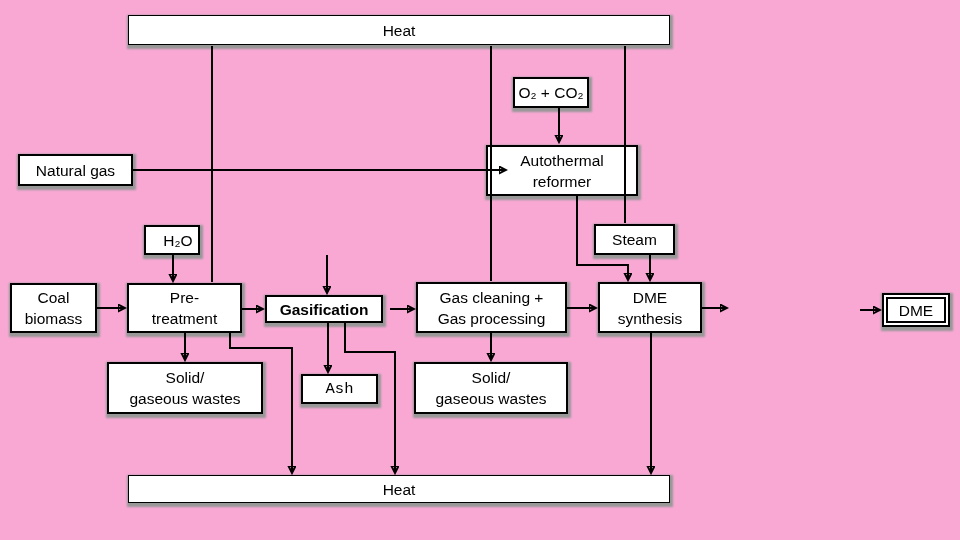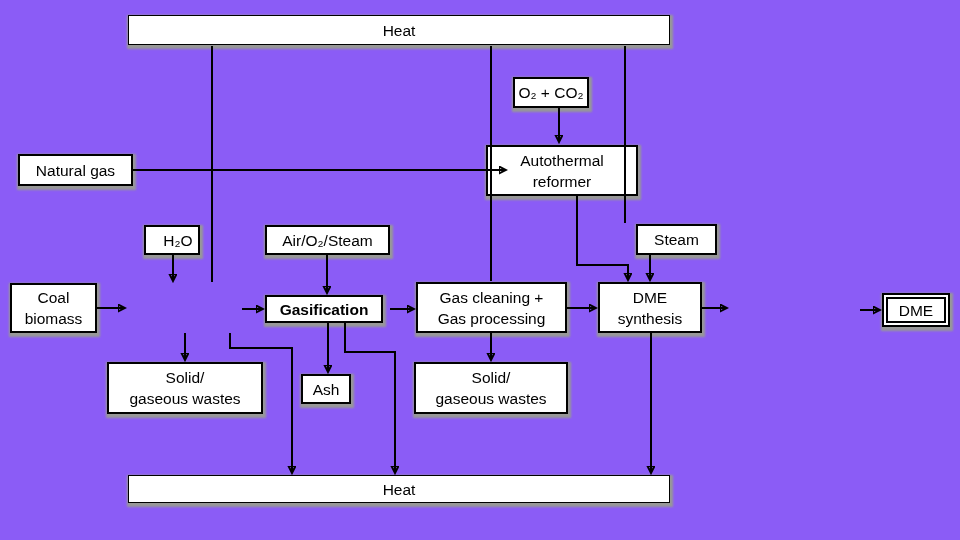--- a/index.html
+++ b/index.html
@@ -1,46 +1,46 @@
 <!DOCTYPE html>
 <html><head>
 <meta charset="utf-8">
 <style>
   html,body{margin:0;padding:0;background:#000;}
   .stage{
-    position:relative;width:960px;height:540px;background:#8b5cf6;overflow:hidden;
+    position:relative;width:960px;height:540px;background:#f9a8d4;overflow:hidden;
     font-family:"Liberation Sans","DejaVu Sans",sans-serif;
   }
   .box{
     position:absolute;box-sizing:border-box;
     background:#fff;border:2px solid #000;
     display:flex;align-items:center;justify-content:center;
     text-align:center;color:#000;
     font-size:15.5px;line-height:21px;white-space:pre-line;
     box-shadow:1px 2px 2px 2px #989898;
     z-index:1;
   }
   .box--thin{border-width:1.5px;}
   
   #b-heat-top{left:128px;top:15px;width:542px;height:30px;}
   #b-o2co2{left:513px;top:77px;width:76px;height:31px;}
   #b-natgas{left:18px;top:154px;width:115px;height:32px;}
   #b-atr{left:486px;top:145px;width:152px;height:51px;}
   #b-h2o{left:144px;top:225px;width:56px;height:30px;padding-left:12px;}
   #b-aos{left:265px;top:225px;width:125px;height:30px;}
-  #b-steam{left:636px;top:224px;width:81px;height:31px;}
+  #b-steam{left:594px;top:224px;width:81px;height:31px;}
   #b-coal{left:10px;top:283px;width:87px;height:50px;align-items:center;}
   #b-pre{left:127px;top:283px;width:115px;height:50px;}
   #b-gasif{left:265px;top:295px;width:118px;height:28px;font-weight:bold;}
   #b-gc{left:416px;top:282px;width:151px;height:51px;}
   #b-dmes{left:598px;top:282px;width:104px;height:51px;}
   #b-sep{left:729px;top:282px;width:131px;height:51px;}
   #b-dmep{left:882px;top:293px;width:68px;height:34px;}
   #b-w1{left:107px;top:362px;width:156px;height:52px;}
-  #b-ash{left:301px;top:374px;width:50px;height:30px;}
+  #b-ash{left:301px;top:374px;width:77px;height:30px;font-family:Liberation Mono, monospace;}
   #b-w2{left:414px;top:362px;width:154px;height:52px;}
   #b-heat-bottom{left:128px;top:475px;width:542px;height:28px;}
   
   .box-inner{
     position:absolute;inset:2px;border:2px solid #000;
     display:flex;align-items:center;justify-content:center;
   }
   
   .arrows{
     position:absolute;left:0;top:0;width:960px;height:540px;
@@ -67,33 +67,34 @@
 
   <div class="box" id="b-atr">
     <span>Autothermal
 reformer</span>
   </div>
 
   <div class="box" id="b-h2o">
     <span>H₂O</span>
   </div>
 
-  <div class="box" id="b-aos">
-    <span>Air/O₂/Steam</span>
-  </div>
 
   <div class="box" id="b-steam">
     <span>Steam</span>
   </div>
 
   <div class="box" id="b-coal">
     <span>Coal
 biomass</span>
   </div>
 
+  <div class="box" id="b-pre">
+    <span>Pre-
+treatment</span>
+  </div>
 
   <div class="box" id="b-gasif">
     <span>Gasification</span>
   </div>
 
   <div class="box" id="b-gc">
     <span>Gas cleaning +
 Gas processing</span>
   </div>
 

